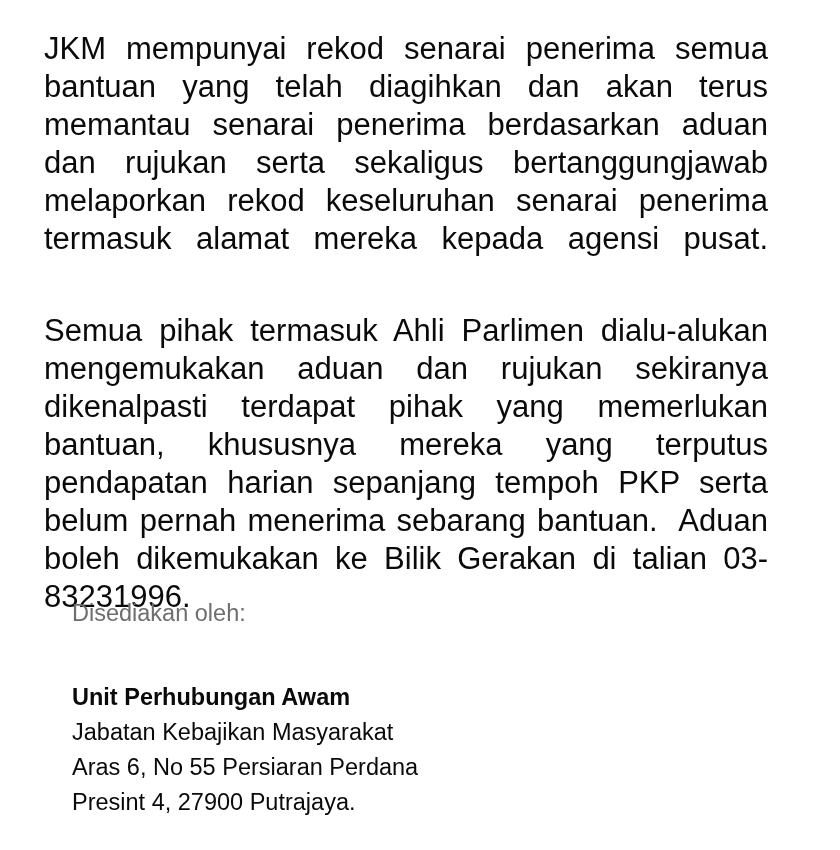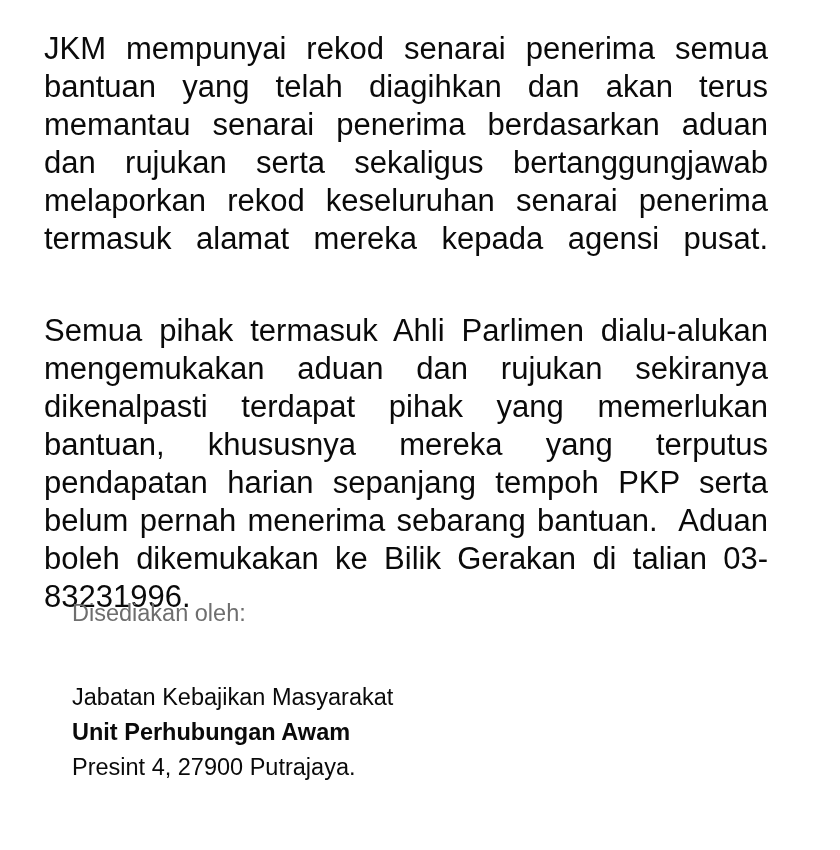--- a/index.html
+++ b/index.html
@@ -99,22 +99,23 @@
     <p class="body-paragraph">Semua pihak termasuk Ahli Parlimen dialu-alukan mengemukakan aduan dan rujukan sekiranya dikenalpasti terdapat pihak yang memerlukan bantuan, khususnya mereka yang terputus pendapatan harian sepanjang tempoh PKP serta belum pernah menerima sebarang bantuan.  Aduan boleh dikemukakan ke Bilik Gerakan di talian 03-83231996.</p>
 
   </div>
 
   <div class="signature-block">
 
     <p class="provided-by">Disediakan oleh:</p>
 
     <div class="signature-spacer"></div>
 
+    <p class="sig-line bold">Unit Perhubungan Awam</p>
+
     <p class="sig-line">Jabatan Kebajikan Masyarakat</p>
 
-    <p class="sig-line bold">Unit Perhubungan Awam</p>
-
+    <p class="sig-line">Aras 6, No 55 Persiaran Perdana</p>
 
     <p class="sig-line">Presint 4, 27900 Putrajaya.</p>
 
   </div>
 
 </div>
 
 </body></html>

